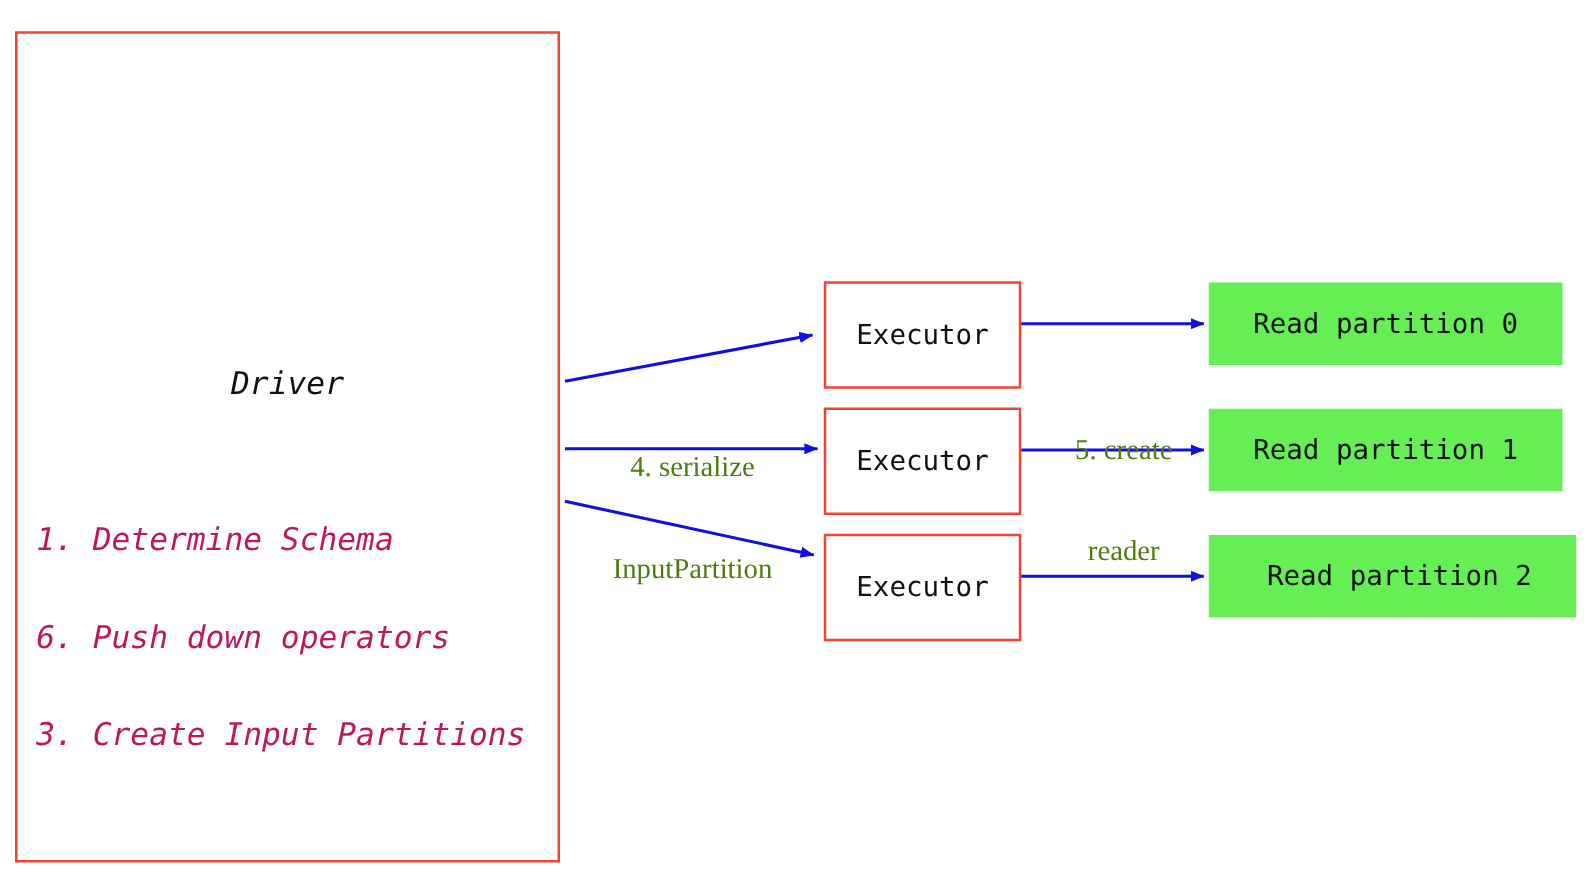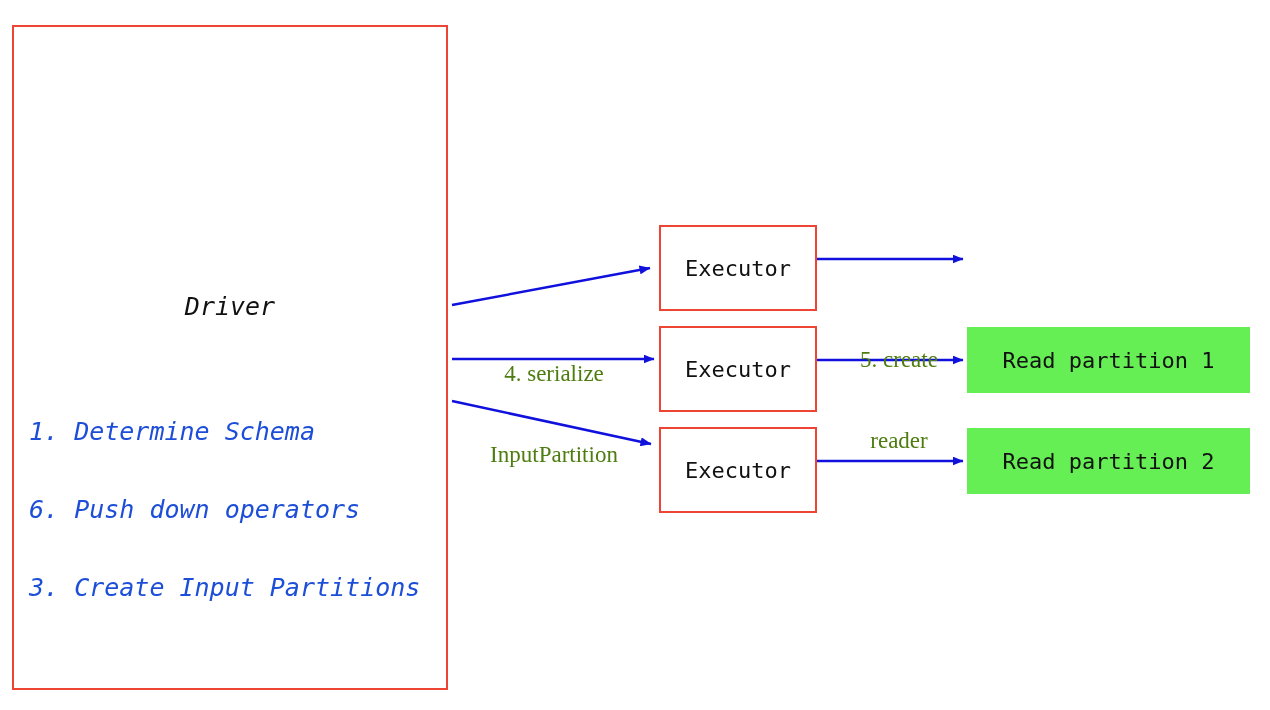--- a/index.html
+++ b/index.html
@@ -40,21 +40,21 @@
     letter-spacing: 0px;
     white-space: pre;
   }
   .driver-list {
     position: absolute;
     left: 15px;
     top: 340px;
     font-family: "DejaVu Sans Mono", "Liberation Mono", monospace;
     font-size: 25px;
     line-height: 26px;
-    color: #1d4ed8;
+    color: #be185d;
     white-space: pre;
   }
   .driver-list div { white-space: pre; }
 
   
   .exec-box {
     position: absolute;
     left: 659px;
     width: 158px;
     height: 86px;
@@ -83,21 +83,21 @@
     display: flex;
     align-items: center;
     justify-content: center;
     font-family: "DejaVu Sans Mono", "Liberation Mono", monospace;
     font-size: 22px;
     color: #111111;
     white-space: pre;
   }
   .part-1 { top: 226px; }
   .part-2 { top: 327px; }
-  .part-3 { top: 428px; }
+  .part-3 { top: 428px; padding-left: 11px; }
 
   
   .arrow-layer {
     position: absolute;
     left: 0;
     top: 0;
     width: 1270px;
     height: 710px;
     pointer-events: none;
   }
@@ -134,20 +134,21 @@
       <div>1. Determine Schema</div>
       <div>6. Push down operators</div>
       <div>3. Create Input Partitions</div>
     </div>
   </div>
 
   <div class="exec-box exec-1">Executor</div>
   <div class="exec-box exec-2">Executor</div>
   <div class="exec-box exec-3">Executor</div>
 
+  <div class="part-box part-1">Read partition 0</div>
   <div class="part-box part-2">Read partition 1</div>
   <div class="part-box part-3">Read partition 2</div>
 
   <svg class="arrow-layer" width="1270" height="710" viewBox="0 0 1270 710">
     <defs>
       <marker id="ah" markerWidth="11" markerHeight="9" refX="10.5" refY="4.5" orient="auto" markerUnits="userSpaceOnUse">
         <path d="M0,0 L11,4.5 L0,9 z" fill="#1111dd"></path>
       </marker>
     </defs>
 

